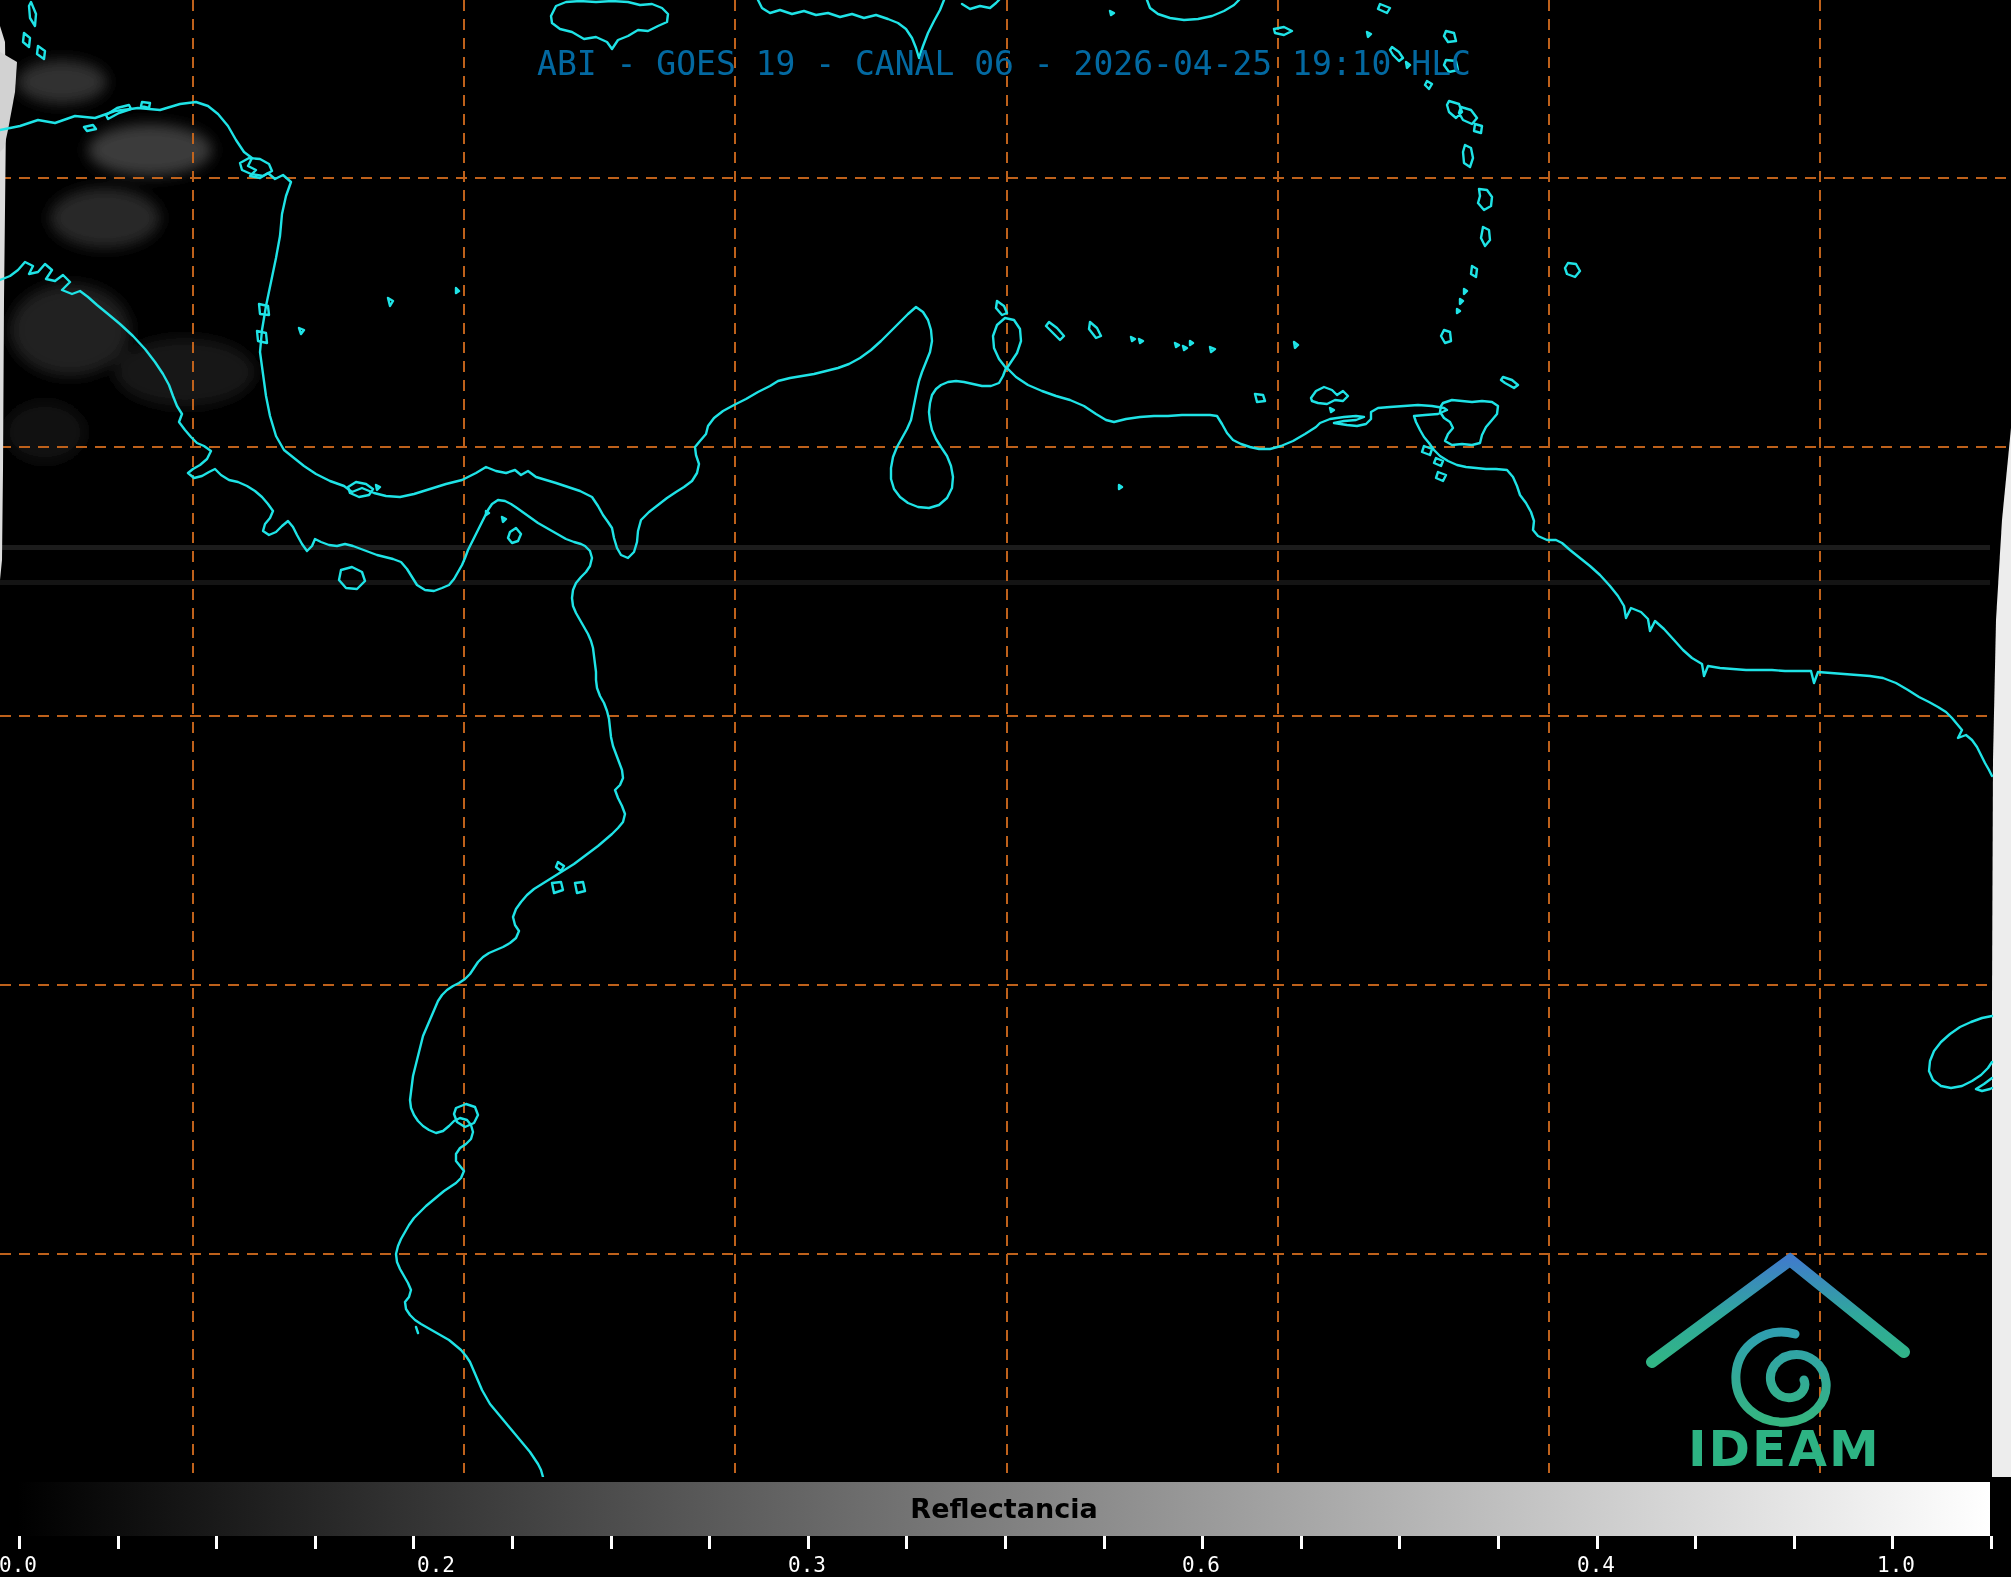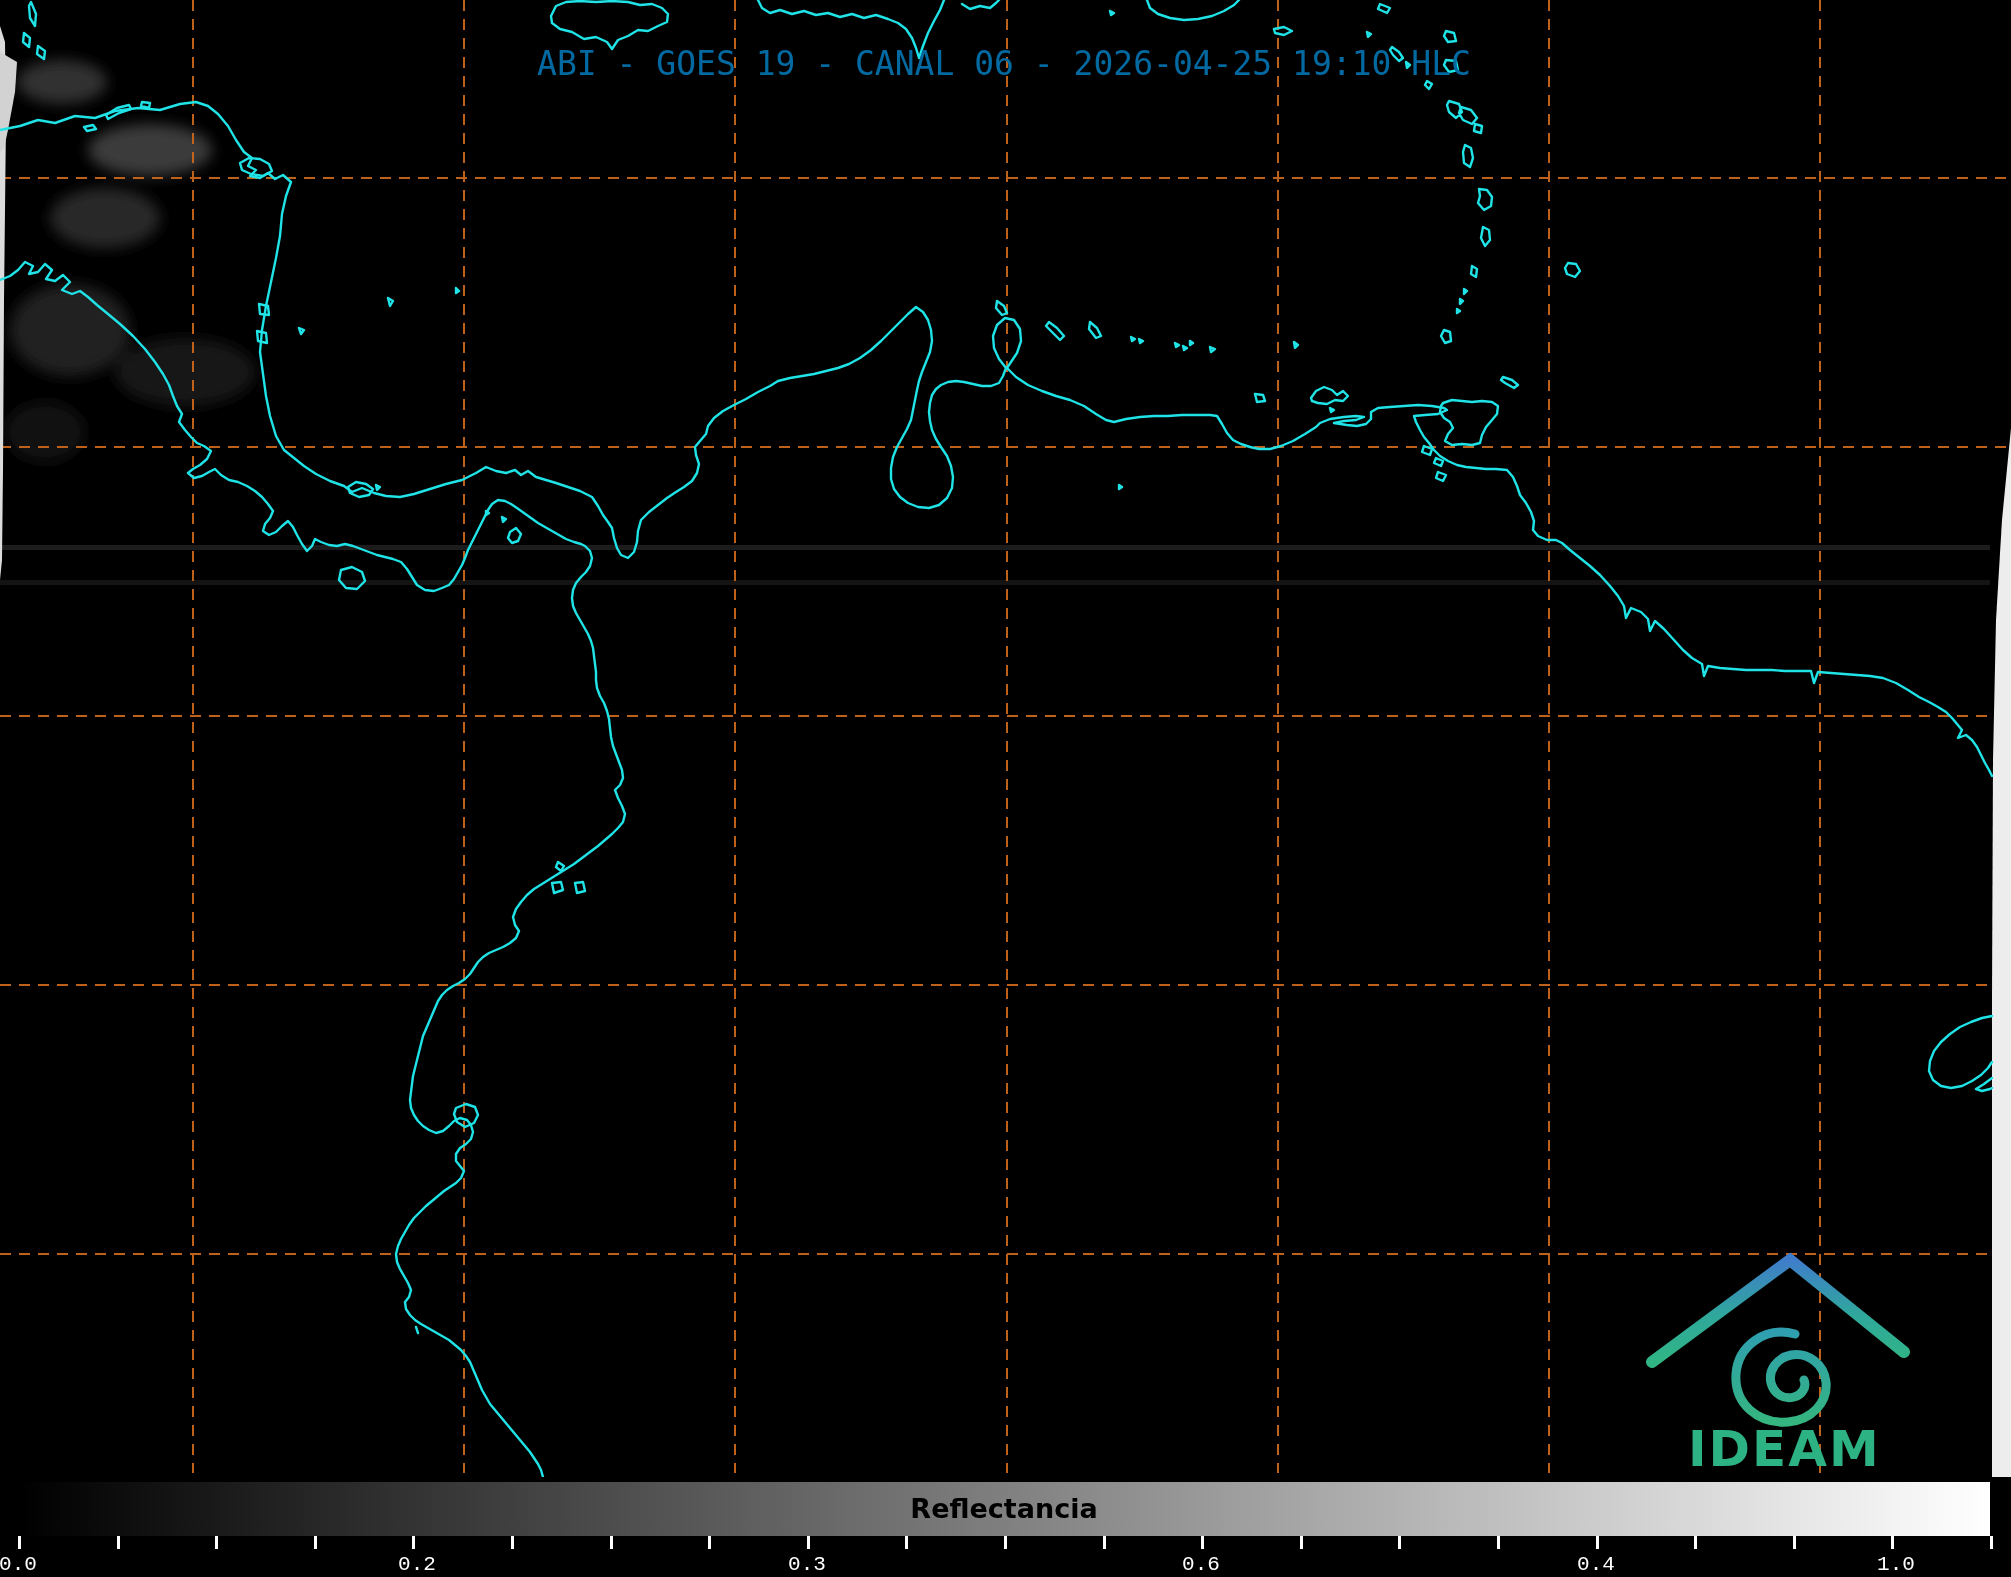--- a/index.html
+++ b/index.html
@@ -12,21 +12,21 @@
   
   .cbar-wrap{position:absolute;left:0;top:1477px;width:1683px;height:100px;background:#000;}
   .cbar{position:absolute;left:18px;top:5px;width:1972px;height:54px;
        background:linear-gradient(to right,#000000,#ffffff);}
   .cbar-label{position:absolute;left:1004px;top:16px;transform:translateX(-50%);
        color:#000;font-family:"DejaVu Sans","Liberation Sans",sans-serif;
        font-weight:bold;font-size:27px;white-space:nowrap;}
   .cbar-ticks{position:absolute;left:18px;top:59px;width:1975px;height:13px;
        background:repeating-linear-gradient(to right,#ffffff 0px,#ffffff 3px,transparent 3px,transparent 98.6px);}
   .cbar-ticklabel{position:absolute;top:76px;transform:translateX(-50%);
-       color:#fff;font-size:21px;white-space:nowrap;font-family:Liberation Mono, monospace;}
+       color:#fff;font-size:21px;white-space:nowrap;}
   
   .ideam-text{font-family:"DejaVu Sans","Liberation Sans",sans-serif;font-weight:bold;
        font-size:50px;letter-spacing:2px;}
 </style>
 </head>
 <body>
 
 <div class="map-area">
   <svg class="map-svg" width="2011" height="1477" viewBox="0 0 2011 1477">
     <defs>
@@ -110,18 +110,18 @@
   </svg>
 
   <div class="map-title">ABI - GOES 19 - CANAL 06 - 2026-04-25 19:10 HLC</div>
 </div>
 
 <div class="cbar-wrap">
   <div class="cbar"></div>
   <div class="cbar-label">Reflectancia</div>
   <div class="cbar-ticks"></div>
   <span class="cbar-ticklabel" style="left:18px">0.0</span>
-  <span class="cbar-ticklabel" style="left:417px">0.2</span>
+  <span class="cbar-ticklabel" style="left:436px">0.2</span>
   <span class="cbar-ticklabel" style="left:807px">0.3</span>
   <span class="cbar-ticklabel" style="left:1201px">0.6</span>
   <span class="cbar-ticklabel" style="left:1596px">0.4</span>
   <span class="cbar-ticklabel" style="left:1896px">1.0</span>
 </div>
 
 </body></html>

